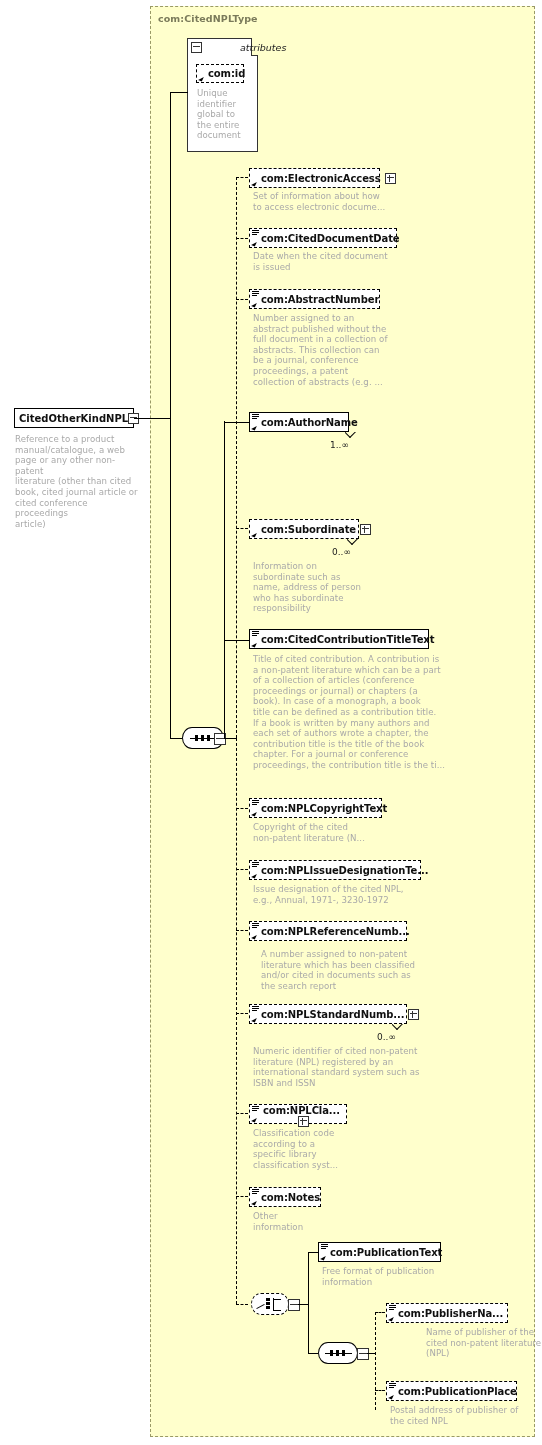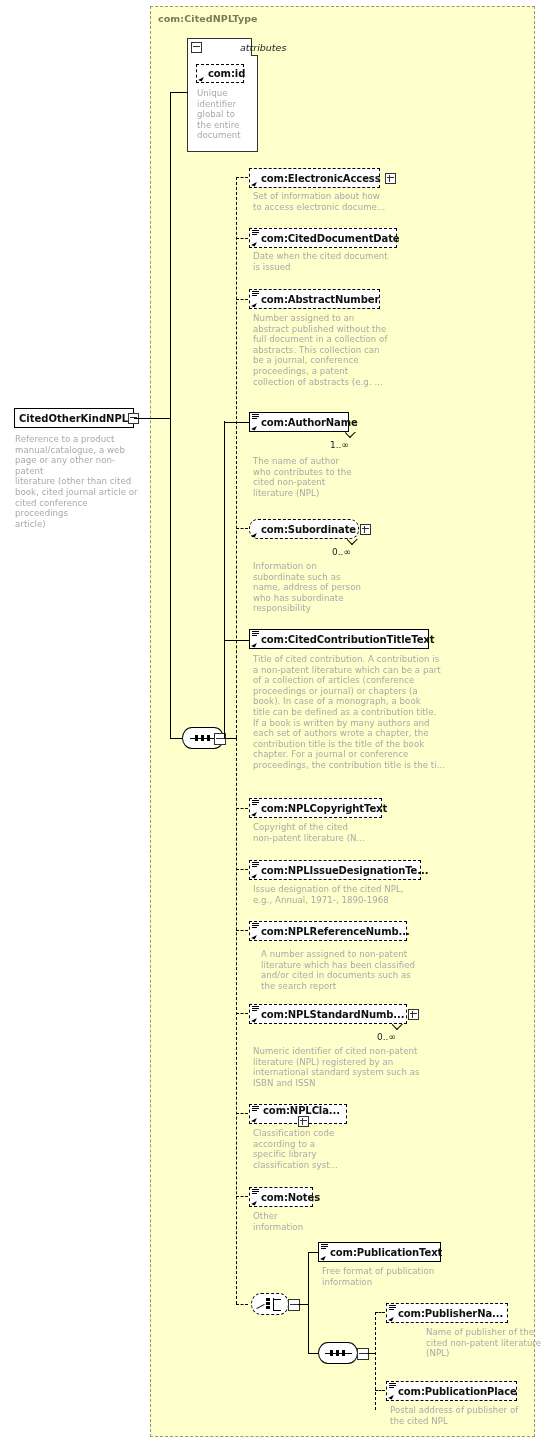--- a/index.html
+++ b/index.html
@@ -281,28 +281,24 @@
     <span class="glyph-lines">
         <i></i>
         <i></i>
         <i></i>
       </span>
     <span class="glyph-arrow"></span>
     <span>com:AuthorName</span>
   </div>
   <div class="vmark" style="left:345px;top:432px;"></div>
   <div class="card" style="left:330px;top:440px;">1..∞</div>
-  <div class="note" style="left:253px;top:456px;width:160px;">The name of author
-who contributes to the
-cited non-patent
-literature (NPL)</div>
 
   <div class="dln h" style="left:236px;top:528px;width:12px;"></div>
   <div class="shadow" style="left:252px;top:524px;width:110px;height:19px;"></div>
-  <div class="node opt" style="left:249px;top:519px;width:110px;border-radius:9px;">
+  <div class="node opt" style="left:249px;top:519px;width:110px;">
     <span class="glyph-arrow"></span>
     <span style="flex:1;">com:Subordinate</span>
     <span class="expand"></span>
   </div>
   <div class="vmark" style="left:347px;top:539px;"></div>
   <div class="card" style="left:332px;top:547px;">0..∞</div>
   <div class="note" style="left:253px;top:561px;width:160px;">Information on
 subordinate such as
 name, address of person
 who has subordinate
@@ -352,21 +348,21 @@
   <div class="node opt" style="left:249px;top:860px;width:172px;">
     <span class="glyph-lines">
         <i></i>
         <i></i>
         <i></i>
       </span>
     <span class="glyph-arrow"></span>
     <span>com:NPLIssueDesignationTe...</span>
   </div>
   <div class="note" style="left:253px;top:884px;width:210px;">Issue designation of the cited NPL,
-e.g., Annual, 1971-, 1890-1968</div>
+e.g., Annual, 1971-, 3230-1972</div>
 
   <div class="dln h" style="left:236px;top:930px;width:12px;"></div>
   <div class="shadow" style="left:252px;top:926px;width:158px;height:19px;"></div>
   <div class="node opt" style="left:249px;top:921px;width:158px;">
     <span class="glyph-lines">
         <i></i>
         <i></i>
         <i></i>
       </span>
     <span class="glyph-arrow"></span>
@@ -408,21 +404,21 @@
     <span style="flex:1;">com:NPLCla...</span>
     <span class="expand"></span>
   </div>
   <div class="note" style="left:253px;top:1128px;width:140px;">Classification code
 according to a
 specific library
 classification syst...</div>
 
   <div class="dln h" style="left:236px;top:1196px;width:12px;"></div>
   <div class="shadow" style="left:252px;top:1192px;width:72px;height:19px;"></div>
-  <div class="node opt" style="left:249px;top:1187px;width:64px;">
+  <div class="node opt" style="left:249px;top:1187px;width:72px;">
     <span class="glyph-lines">
         <i></i>
         <i></i>
         <i></i>
       </span>
     <span class="glyph-arrow"></span>
     <span>com:Notes</span>
   </div>
   <div class="note" style="left:253px;top:1211px;width:140px;">Other
 information</div>

